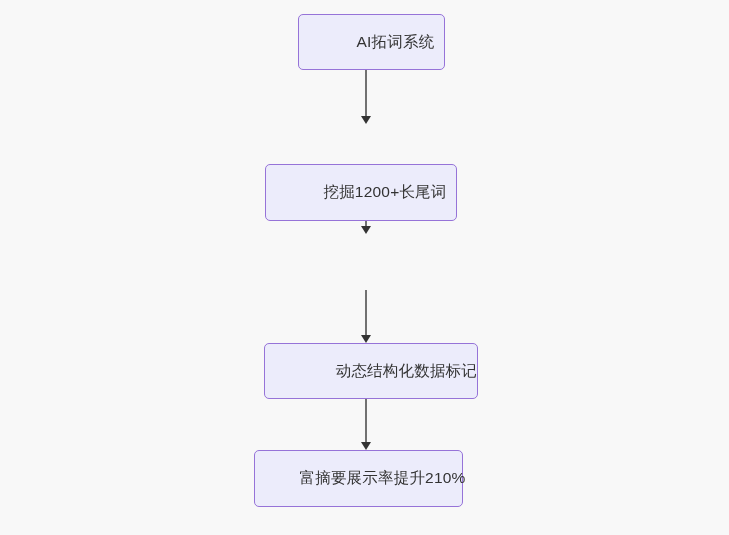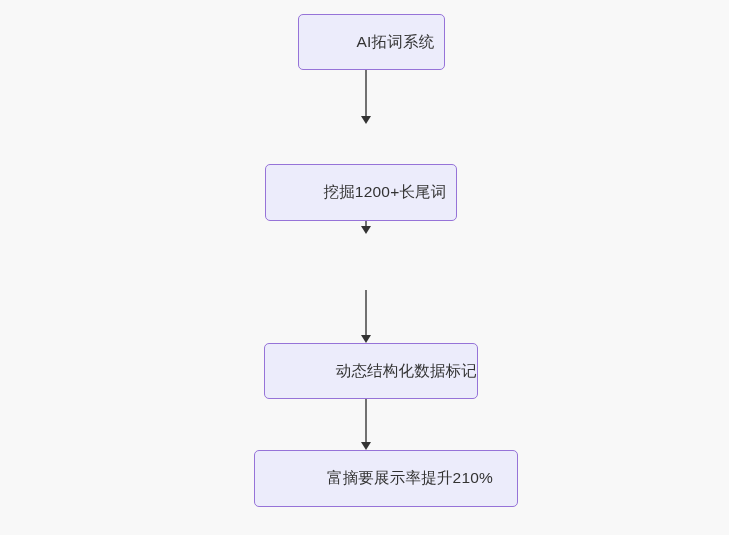--- a/index.html
+++ b/index.html
@@ -95,17 +95,17 @@
 
   <div class="node" style="left:265px; top:124px; width:192px; height:57px;margin-top:40px;">
     <span class="node-label">挖掘1200+长尾词</span>
   </div>
 
 
   <div class="node" style="left:264px; top:343px; width:214px; height:56px;justify-content:flex-end;">
     <span class="node-label">动态结构化数据标记</span>
   </div>
 
-  <div class="node" style="left:254px; top:450px; width:264px; height:57px;align-items:center;">
+  <div class="node" style="left:254px; top:450px; width:209px; height:57px;align-items:center;">
     <span class="node-label">富摘要展示率提升210%</span>
   </div>
 
 </div>
 
 </body></html>

